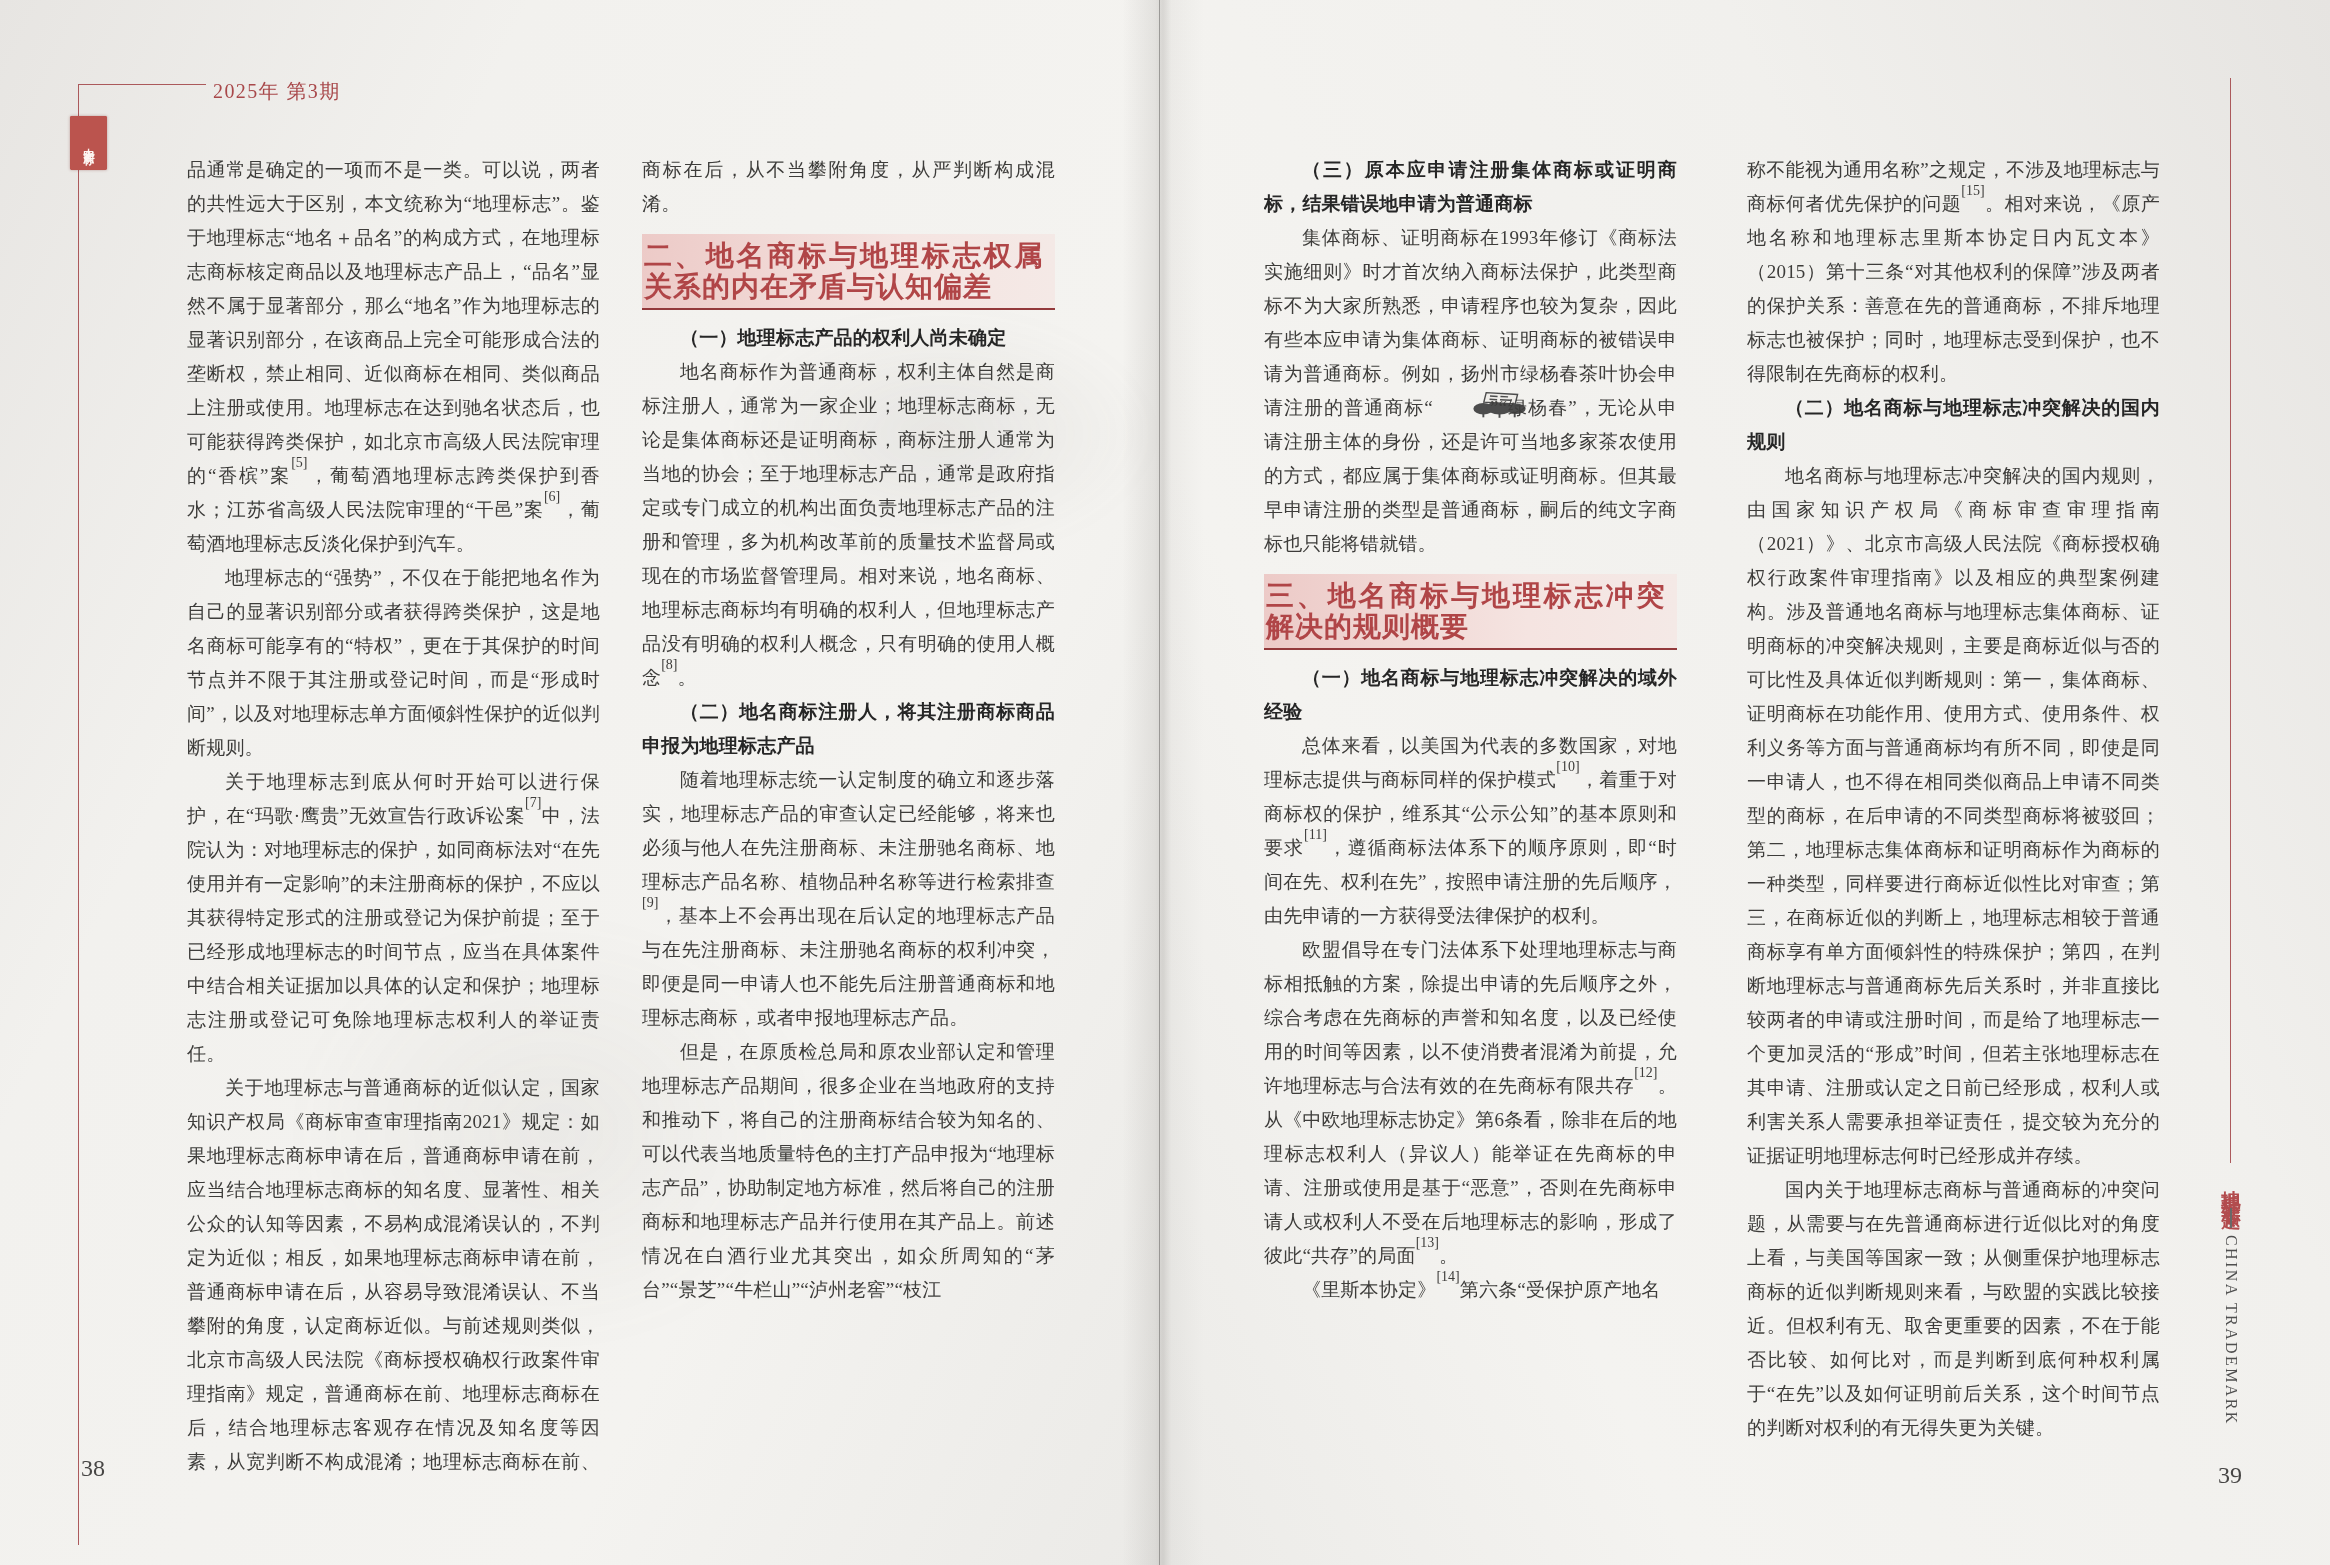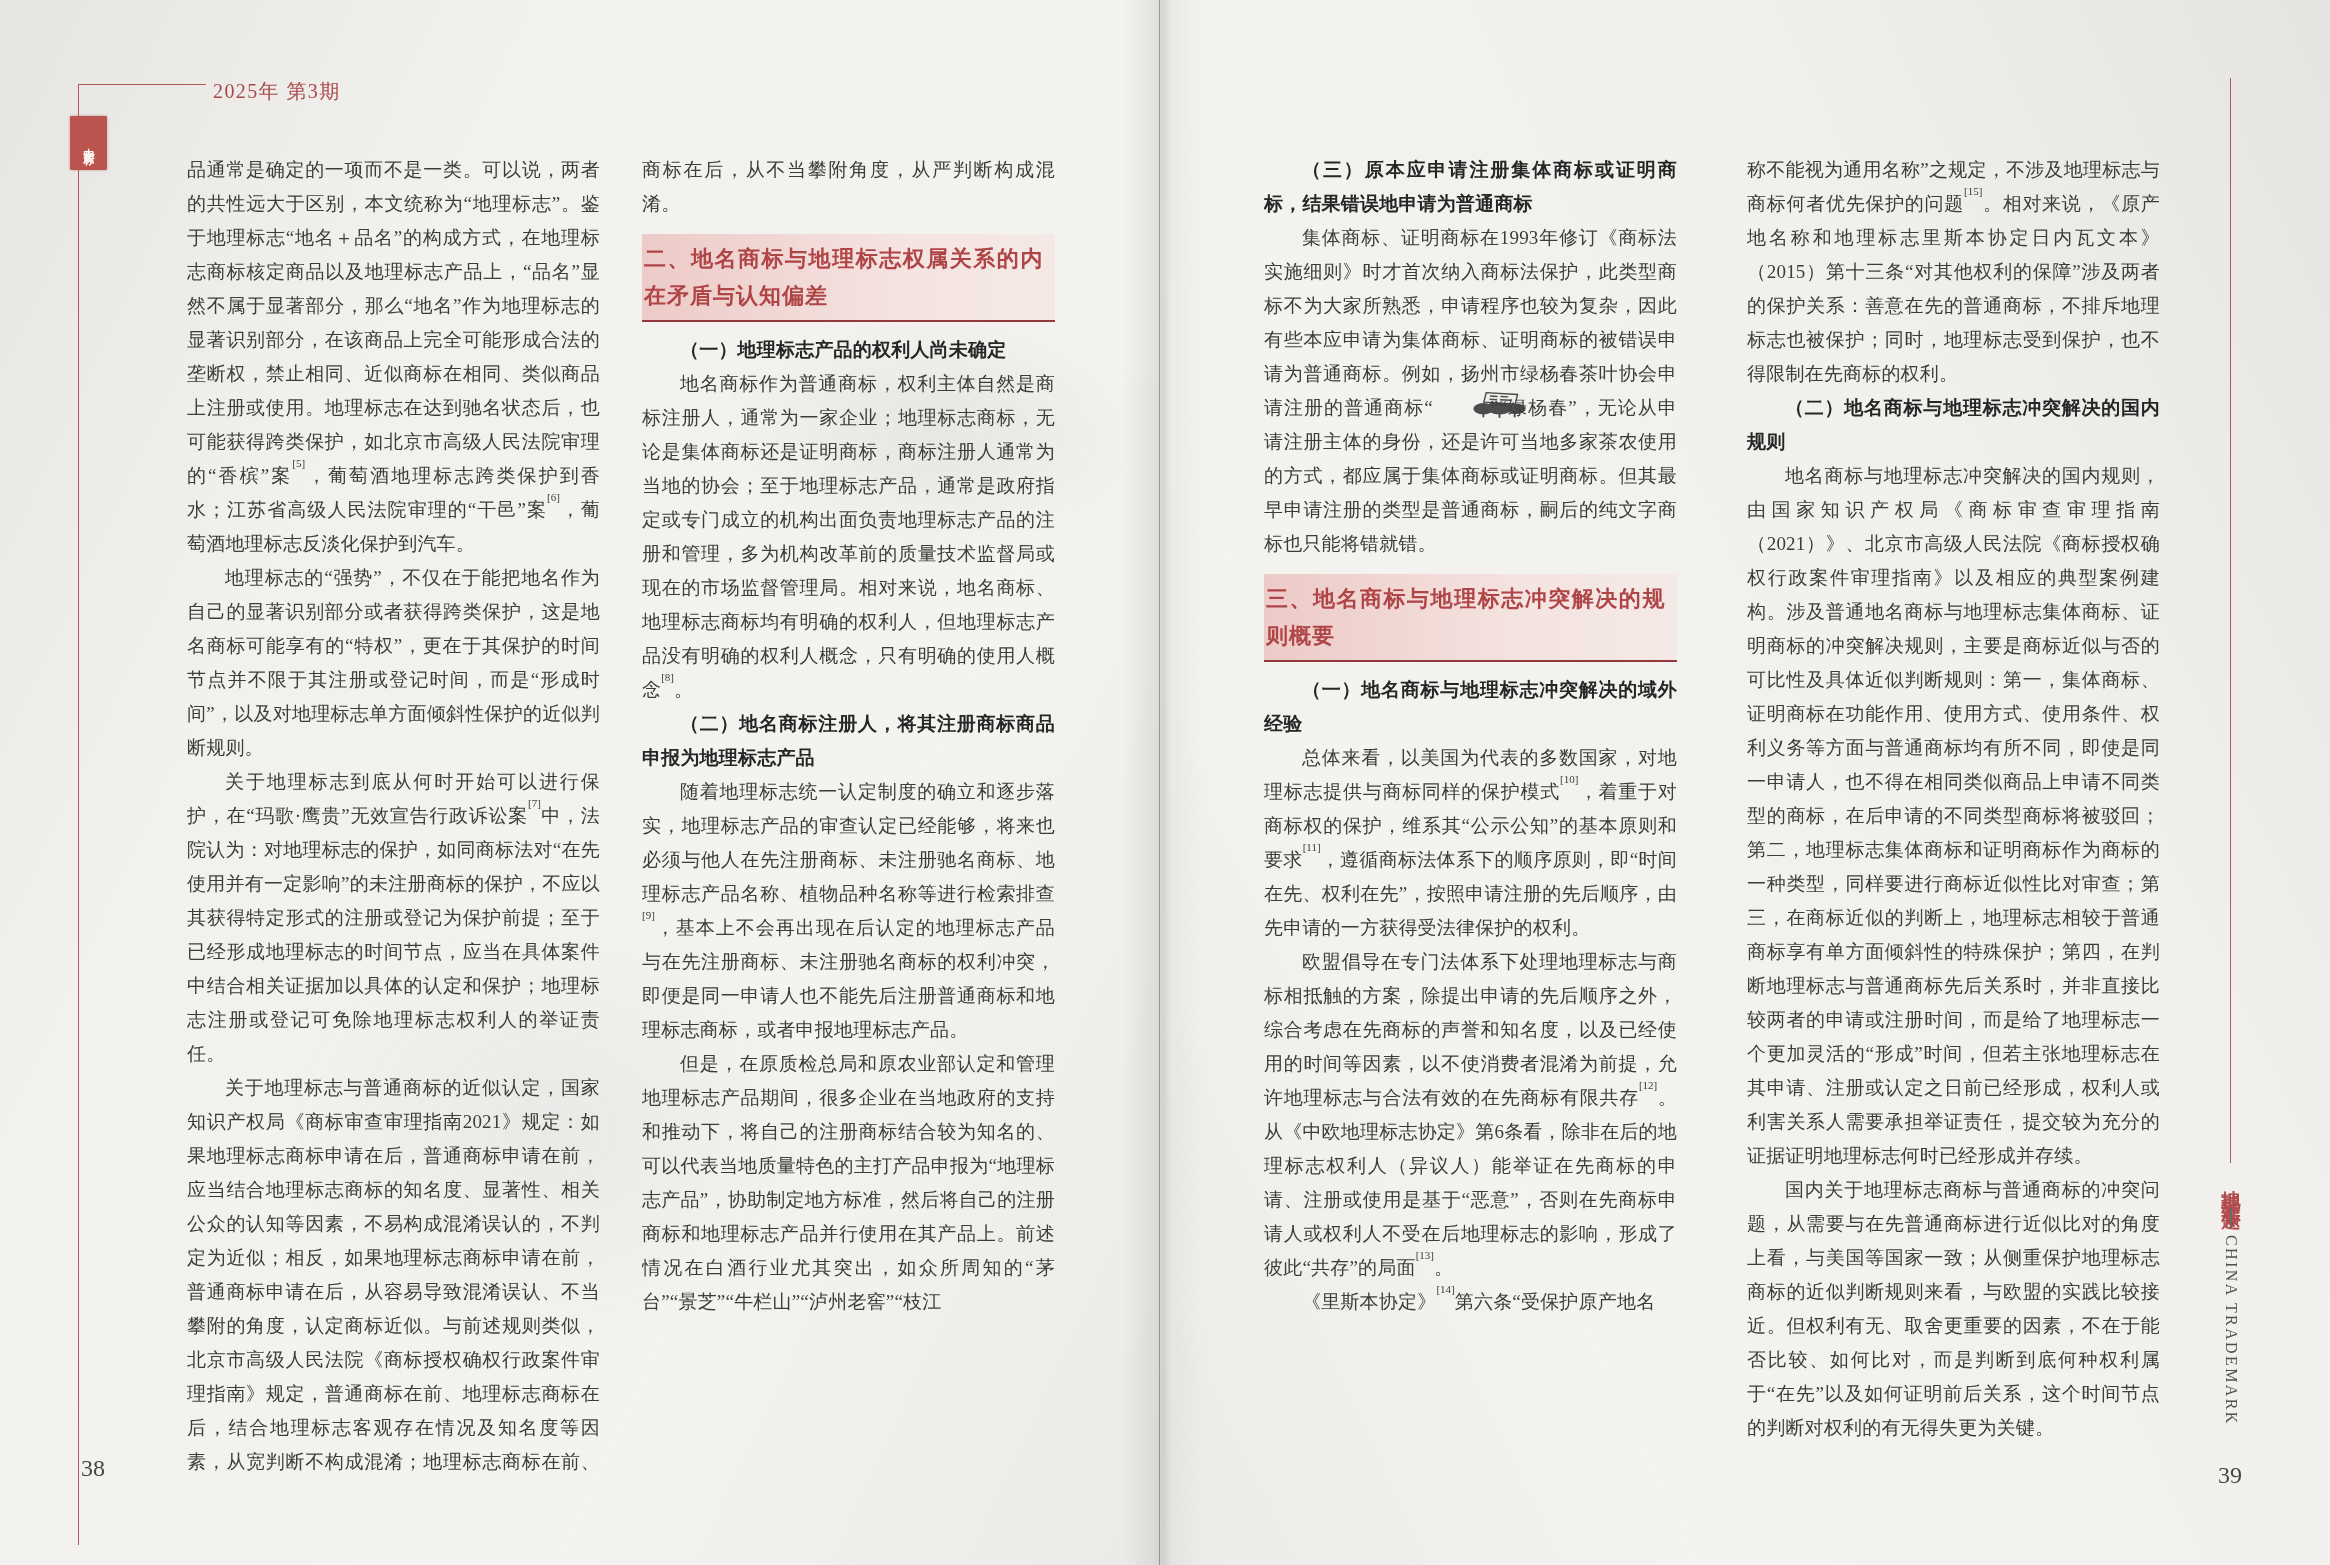--- a/index.html
+++ b/index.html
@@ -43,22 +43,22 @@
   
   .col{position:absolute;top:153px;width:413px;height:1321px;overflow:hidden;
     font-size:19px;line-height:34px;letter-spacing:0.2px;color:#3d3c3a;text-align:justify;}
   #col-l1{left:187px;} #col-l2{left:642px;} #col-r1{left:1264px;} #col-r2{left:1747px;}
   .col p{margin:0;}
   .col p.para{text-indent:2em;}
   .col p.cont{text-indent:0;}
   .col h3{margin:0;font-size:19px;font-weight:700;color:#262626;text-indent:2em;line-height:34px;}
   .col h2.band{display:block;margin:12.5px 0 10.6px -13.5px;padding:6.7px 11.6px 5.8px 15.4px;
     background:linear-gradient(90deg,#ecc9c6 0%,#f5e4e1 65%,#f4e9e6 100%);
-    border-bottom:2.4px solid #93393b;color:#b04547;font-size:22px;line-height:37px;font-weight:700;letter-spacing:1px;font-family:Liberation Serif, serif;}
-  sup.fn{font-size:11px;line-height:0;position:relative;top:-7.7px;letter-spacing:0;}
+    border-bottom:2.4px solid #93393b;color:#b04547;font-size:28px;line-height:31px;font-weight:700;letter-spacing:1px;font-family:Liberation Serif, serif;}
+  sup.fn{font-size:14px;line-height:0;position:relative;top:-7.7px;letter-spacing:0;}
   .tm-logo{display:inline-block;width:57px;height:27px;vertical-align:-3.9px;}
 </style>
 </head>
 <body>
 
 <div class="page page-left">
   <div class="ghost g1"></div>
   <div class="ghost g2"></div>
   <div class="rule-v-left"></div>
   <div class="rule-h-header"></div>

